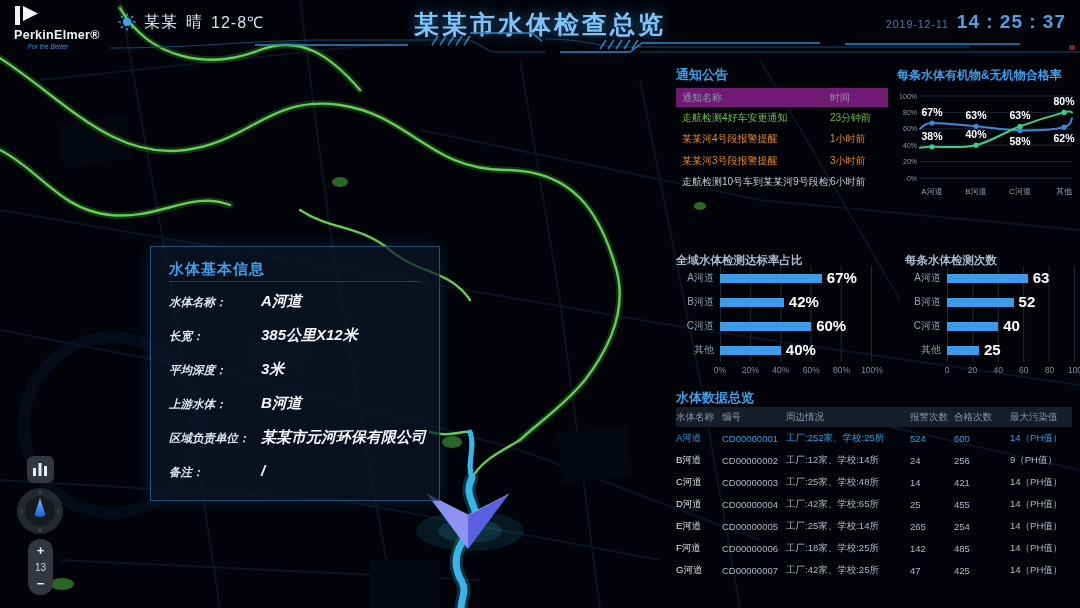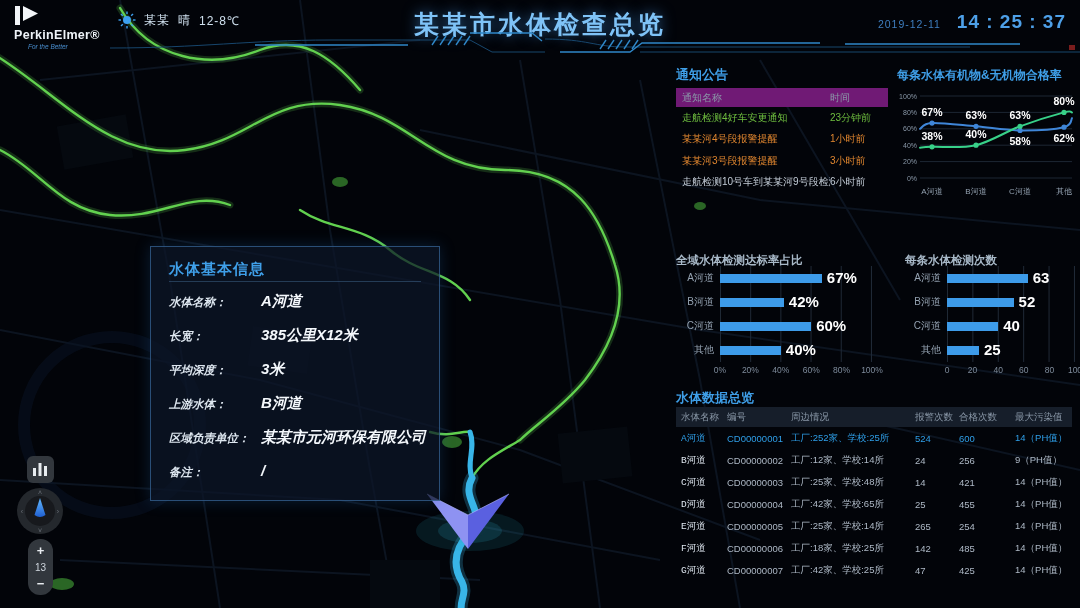--- a/index.html
+++ b/index.html
@@ -6,25 +6,25 @@
   #app{position:relative;width:1080px;height:608px;background:#020409;overflow:hidden;
        font-family:"Liberation Sans",sans-serif;color:#dfe7f0;}
   svg{display:block;}
   #map{position:absolute;left:0;top:0;}
 
   
   #logo{position:absolute;left:14px;top:6px;width:100px;}
   #logo .brand{font-size:12.5px;font-weight:bold;color:#eef3f8;letter-spacing:.3px;margin-top:2px;}
   #logo .tagline{font-size:6.5px;font-style:italic;color:#4a8fd0;margin-top:1px;margin-left:14px;}
   #weather{position:absolute;left:118px;top:11px;display:flex;align-items:center;gap:8px;
-           font-size:12px;color:#cfe0ee;letter-spacing:1px;}
+           font-size:16px;color:#cfe0ee;letter-spacing:1px;}
   #page-title{position:absolute;left:50%;top:8px;transform:translateX(-50%);
               font-size:25px;font-weight:bold;letter-spacing:3px;color:#7fc3f7;
               text-shadow:0 0 14px rgba(70,150,230,.65);white-space:nowrap;}
-  #datetime{position:absolute;right:14px;top:11px;display:flex;align-items:baseline;gap:16px;}
+  #datetime{position:absolute;right:14px;top:11px;display:flex;align-items:baseline;gap:8px;}
   #datetime .date{font-size:10.5px;color:#3f7fc0;letter-spacing:1px;}
   #datetime .time{font-size:19px;font-weight:bold;color:#4ea0e8;letter-spacing:1px;}
   #hud{position:absolute;left:0;top:0;pointer-events:none;}
 
   
   .sec-title{position:absolute;color:#3f9fe8;font-weight:bold;font-size:13px;white-space:nowrap;}
   #t-notices{left:676px;top:66px;}
   #t-trend{left:897px;top:67px;font-size:12px;}
   #t-sec30{left:676px;top:228px;}
   .sub-title{position:absolute;color:#a9bac9;font-weight:bold;font-size:11.5px;white-space:nowrap;}
@@ -59,21 +59,21 @@
   .bar-fill{height:100%;background:#3d9be9;}
   .bar-val{position:absolute;top:-5px;font-weight:bold;font-size:15px;color:#fff;white-space:nowrap;}
   .bar-axis{position:relative;margin-left:44px;height:13px;font-size:8.5px;color:#7f8c9c;}
   .tick{position:absolute;top:3px;transform:translateX(-50%);white-space:nowrap;}
 
   
   #overview{position:absolute;left:676px;top:407px;width:396px;font-size:9.5px;}
   .ov-hrow{display:flex;align-items:center;height:20px;background:#161e2a;color:#8a98a8;}
   .ov-row{display:flex;align-items:center;height:22px;color:#aeb9c6;cursor:pointer;}
   .ov-cell{white-space:nowrap;overflow:hidden;}
-  .c0{width:46px;padding-left:5px;font-family:Liberation Mono, monospace;}.c1{width:64px;}.c2{width:124px;}.c3{width:44px;}.c4{width:56px;}.c5{flex:1;}
+  .c0{width:46px;}.c1{width:64px;}.c2{width:124px;}.c3{width:44px;}.c4{width:56px;}.c5{flex:1;}
   .ov-row .c0{color:#dfe7f0;}
   .ov-row.hl .ov-cell{color:#2f9fe8;}
 
   
   #info{position:absolute;left:150px;top:246px;width:288px;height:253px;
         background:rgba(12,22,40,.72);border:1px solid rgba(70,130,190,.55);
         box-shadow:0 0 14px rgba(30,90,150,.3);}
   .ip-title{margin:13px 18px 0;color:#3f9fe8;font-weight:bold;font-size:15px;
             padding-bottom:2px;border-bottom:1px solid rgba(90,140,190,.35);letter-spacing:1px;}
   .ip-fields{padding:10px 18px 0;}

